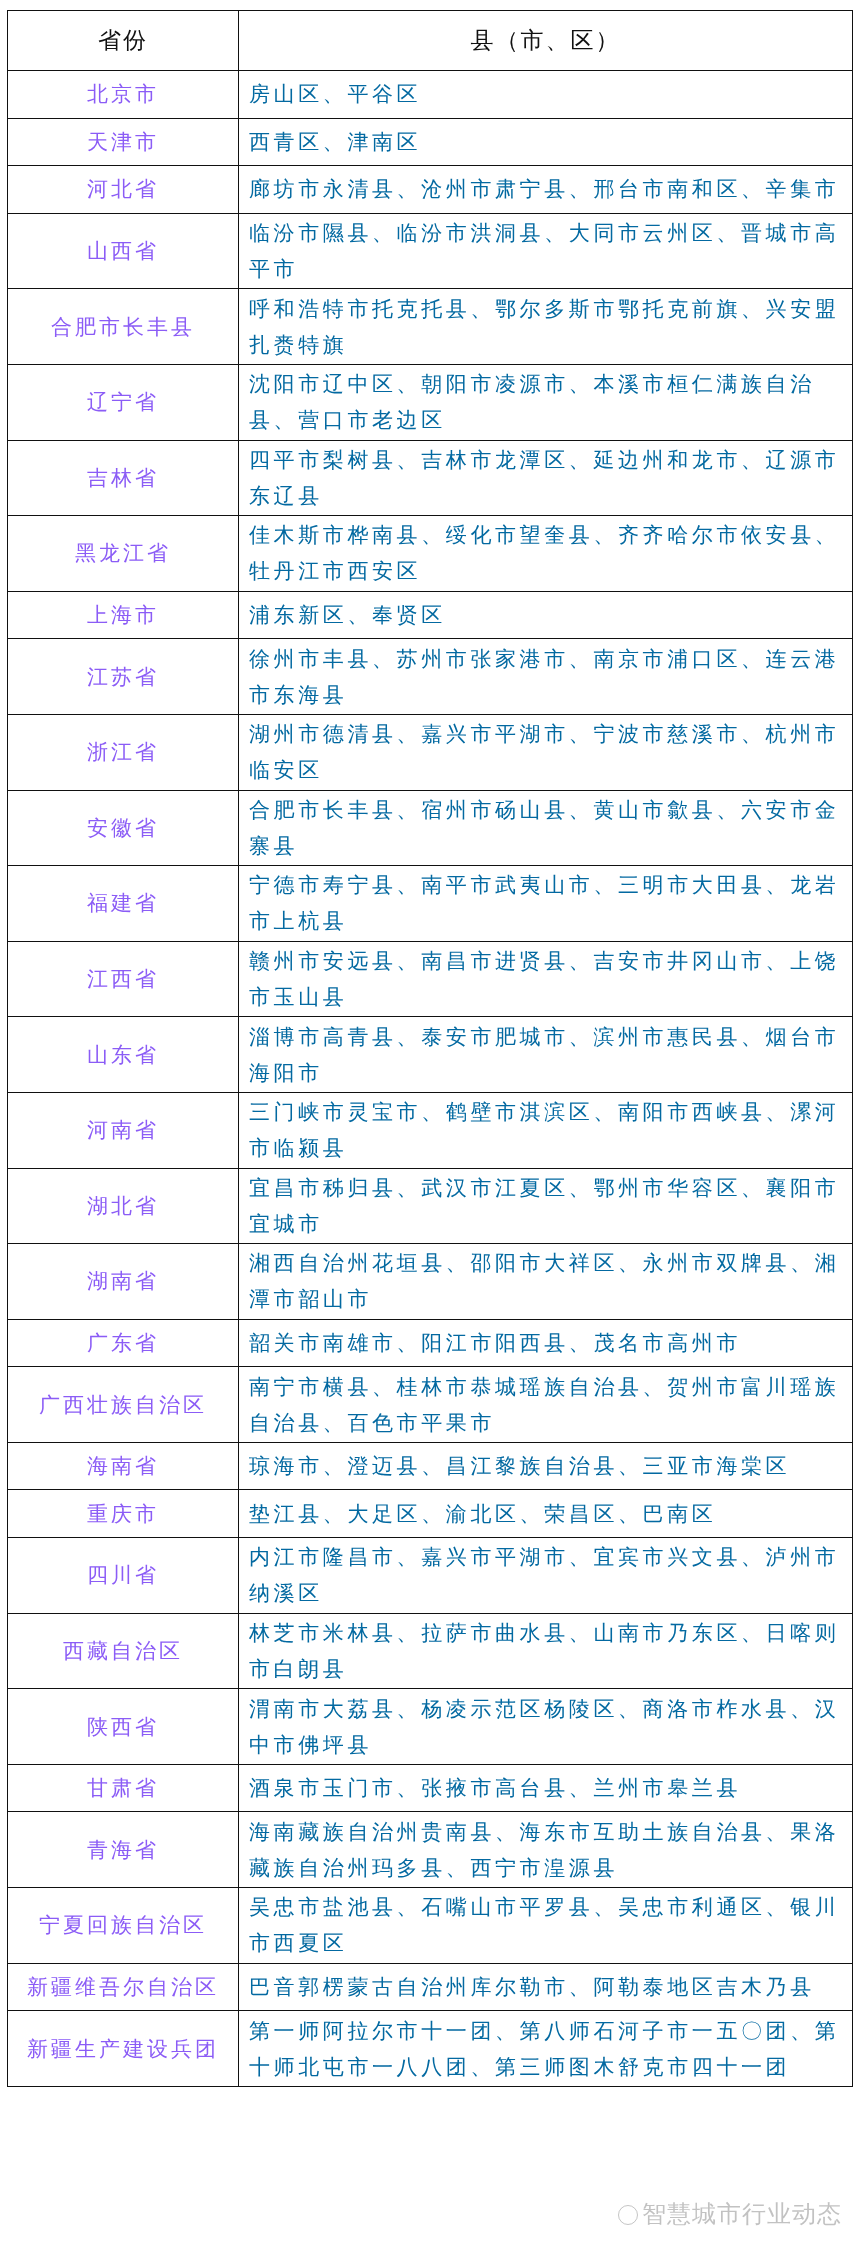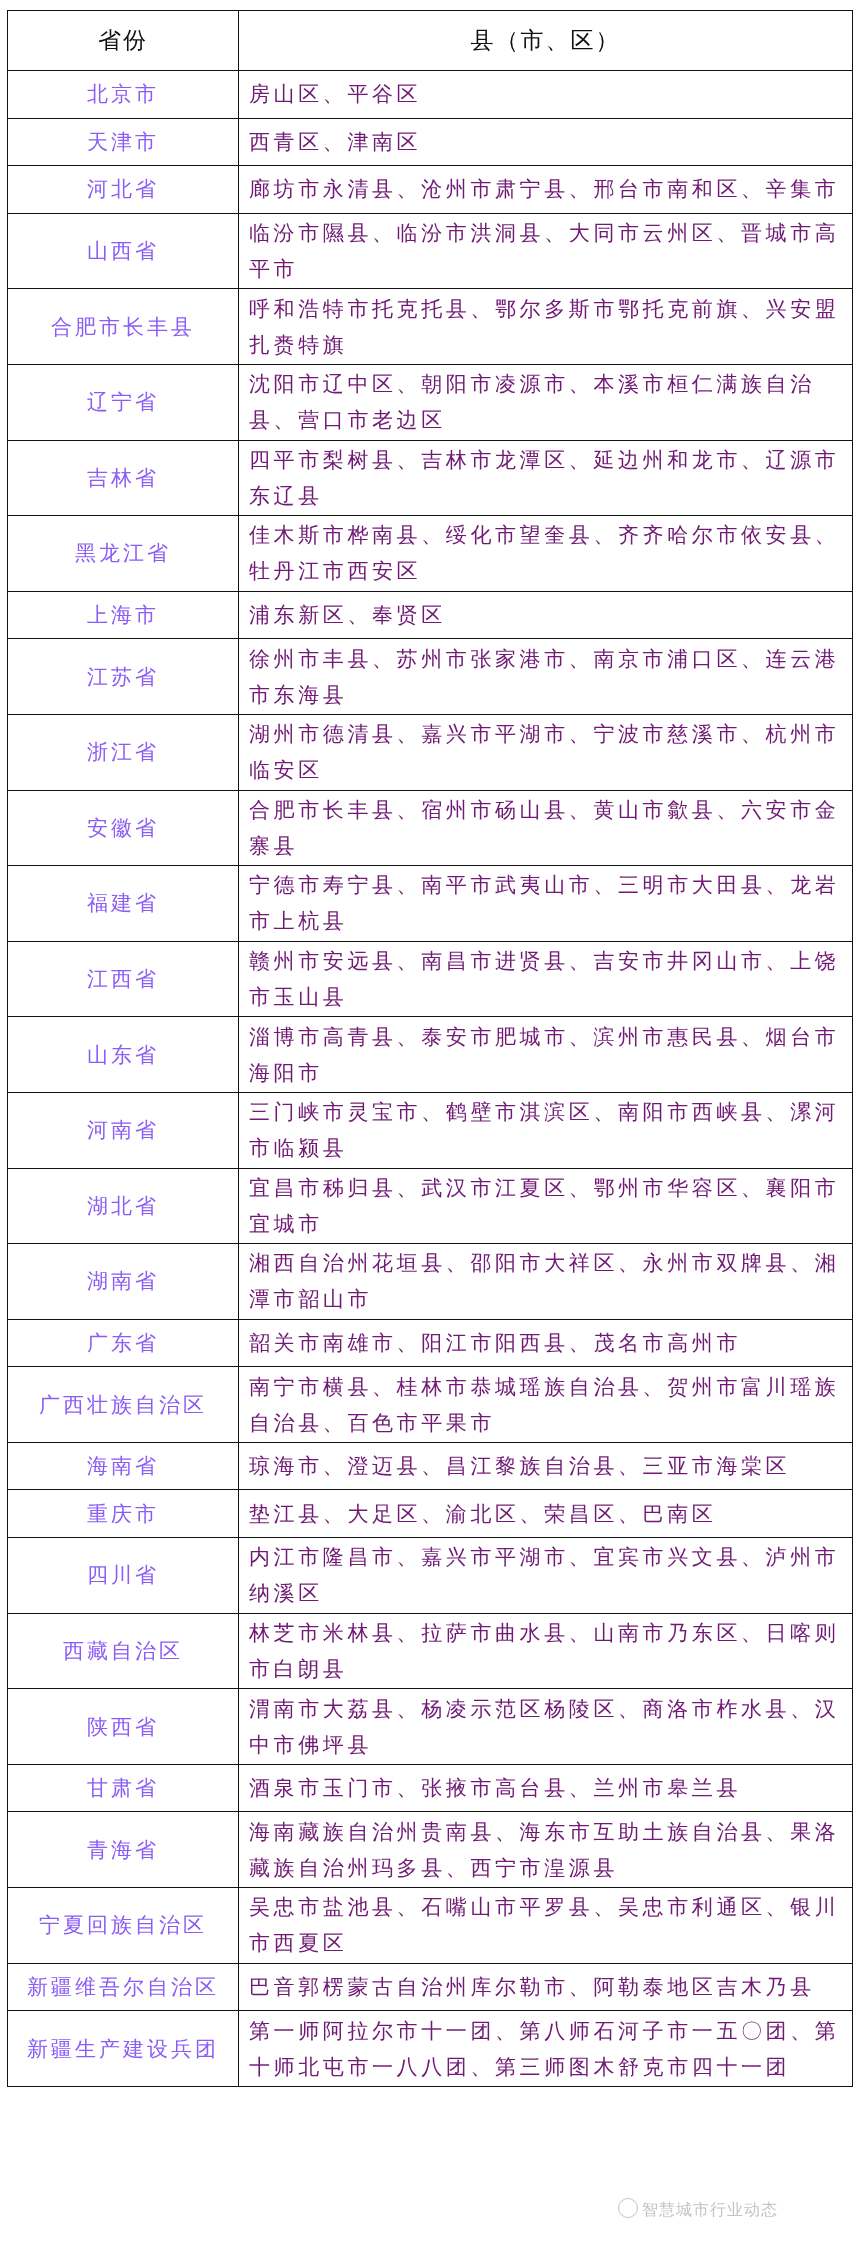--- a/index.html
+++ b/index.html
@@ -47,31 +47,31 @@
     color: #8b5cf6;
     white-space: nowrap;
   }
   .doc-table td.counties {
     text-align: left;
     vertical-align: middle;
     font-size: 21px;
     letter-spacing: 3.6px;
     line-height: 36px;
     padding: 1px 6px 1px 10px;
-    color: #701a75;
+    color: #0369a1;
     word-break: break-all;
     margin-left: 15px;
   }
   .doc-table tr.lines-1 td { height: 47.6px; }
   .doc-table tr.lines-2 td { height: 75.6px; }
   .watermark {
     position: absolute;
     left: 618px;
     top: 2198px;
-    font-size: 16px;
+    font-size: 24px;
     color: rgba(120,120,120,0.45);
     letter-spacing: 1px;
     white-space: nowrap;
     pointer-events: none;
     text-align: center;
   }
   .watermark .wm-icon {
     display: inline-block;
     width: 18px;
     height: 18px;

